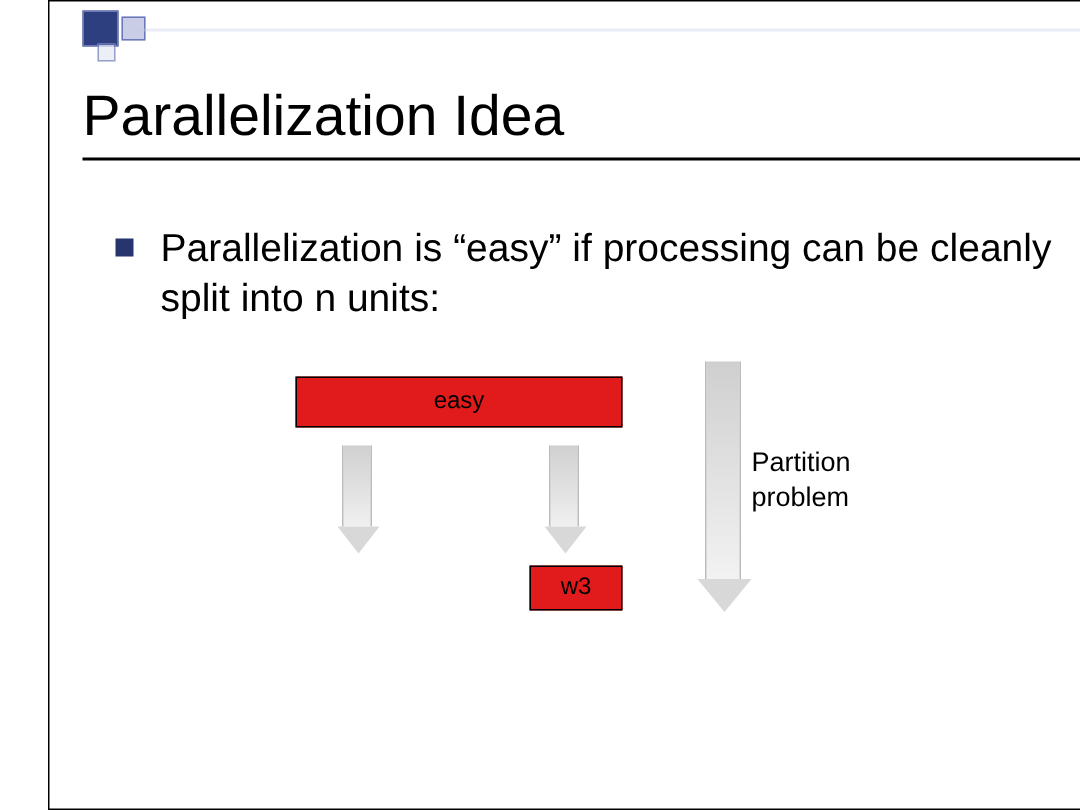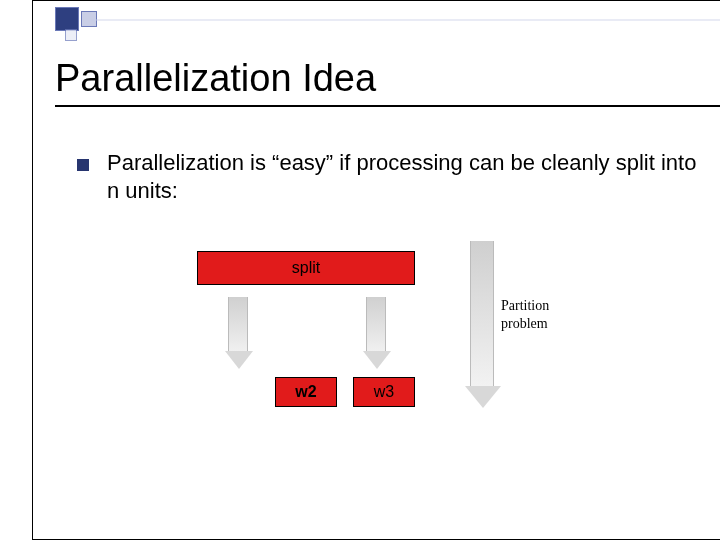--- a/index.html
+++ b/index.html
@@ -82,21 +82,21 @@
   }
   .bullet-marker {
     width: 12px;
     height: 12px;
     background: #27356f;
     margin-top: 10px;
     margin-right: 18px;
     flex: 0 0 auto;
   }
   .bullet-text {
-    font-size: 22px;
+    font-size: 26px;
     line-height: 1.25;
     color: #000;
   }
 
   
   .dia {
     position: absolute;
     top: 250px;
     left: 150px;
     width: 480px;
@@ -165,24 +165,23 @@
     margin: 0 auto;
     border-left: 18px solid transparent;
     border-right: 18px solid transparent;
     border-top: 22px solid #d8d8d8;
   }
 
   .caption {
     position: absolute;
     left: 318px;
     top: 46px;
-    font-size: 14px;
+    font-size: 18px;
     color: #000;
     line-height: 1.25;
-    font-family: Liberation Serif, serif;
   }
 </style>
 </head>
 <body>
 
 <div class="slide">
 
   <div class="decor">
     <div class="sq big"></div>
     <div class="sq med"></div>
@@ -192,32 +191,31 @@
 
   <div class="title">Parallelization Idea</div>
   <div class="title-underline"></div>
 
   <div class="bullet-row">
     <div class="bullet-marker"></div>
     <div class="bullet-text">Parallelization is “easy” if processing can be cleanly split into n units:</div>
   </div>
 
   <div class="dia">
-    <div class="box work">split</div>
+    <div class="box work">easy</div>
 
     <div class="arrow-small a1">
       <div class="shaft"></div>
         <div class="head"></div>
     </div>
     <div class="arrow-small a2">
       <div class="shaft"></div>
         <div class="head"></div>
     </div>
 
-    <div class="box w2">w2</div>
     <div class="box w3">w3</div>
 
     <div class="arrow-big">
       <div class="shaft"></div>
         <div class="head"></div>
     </div>
 
     <div class="caption">
       <span>Partition</span><br>
       <span>problem</span>

